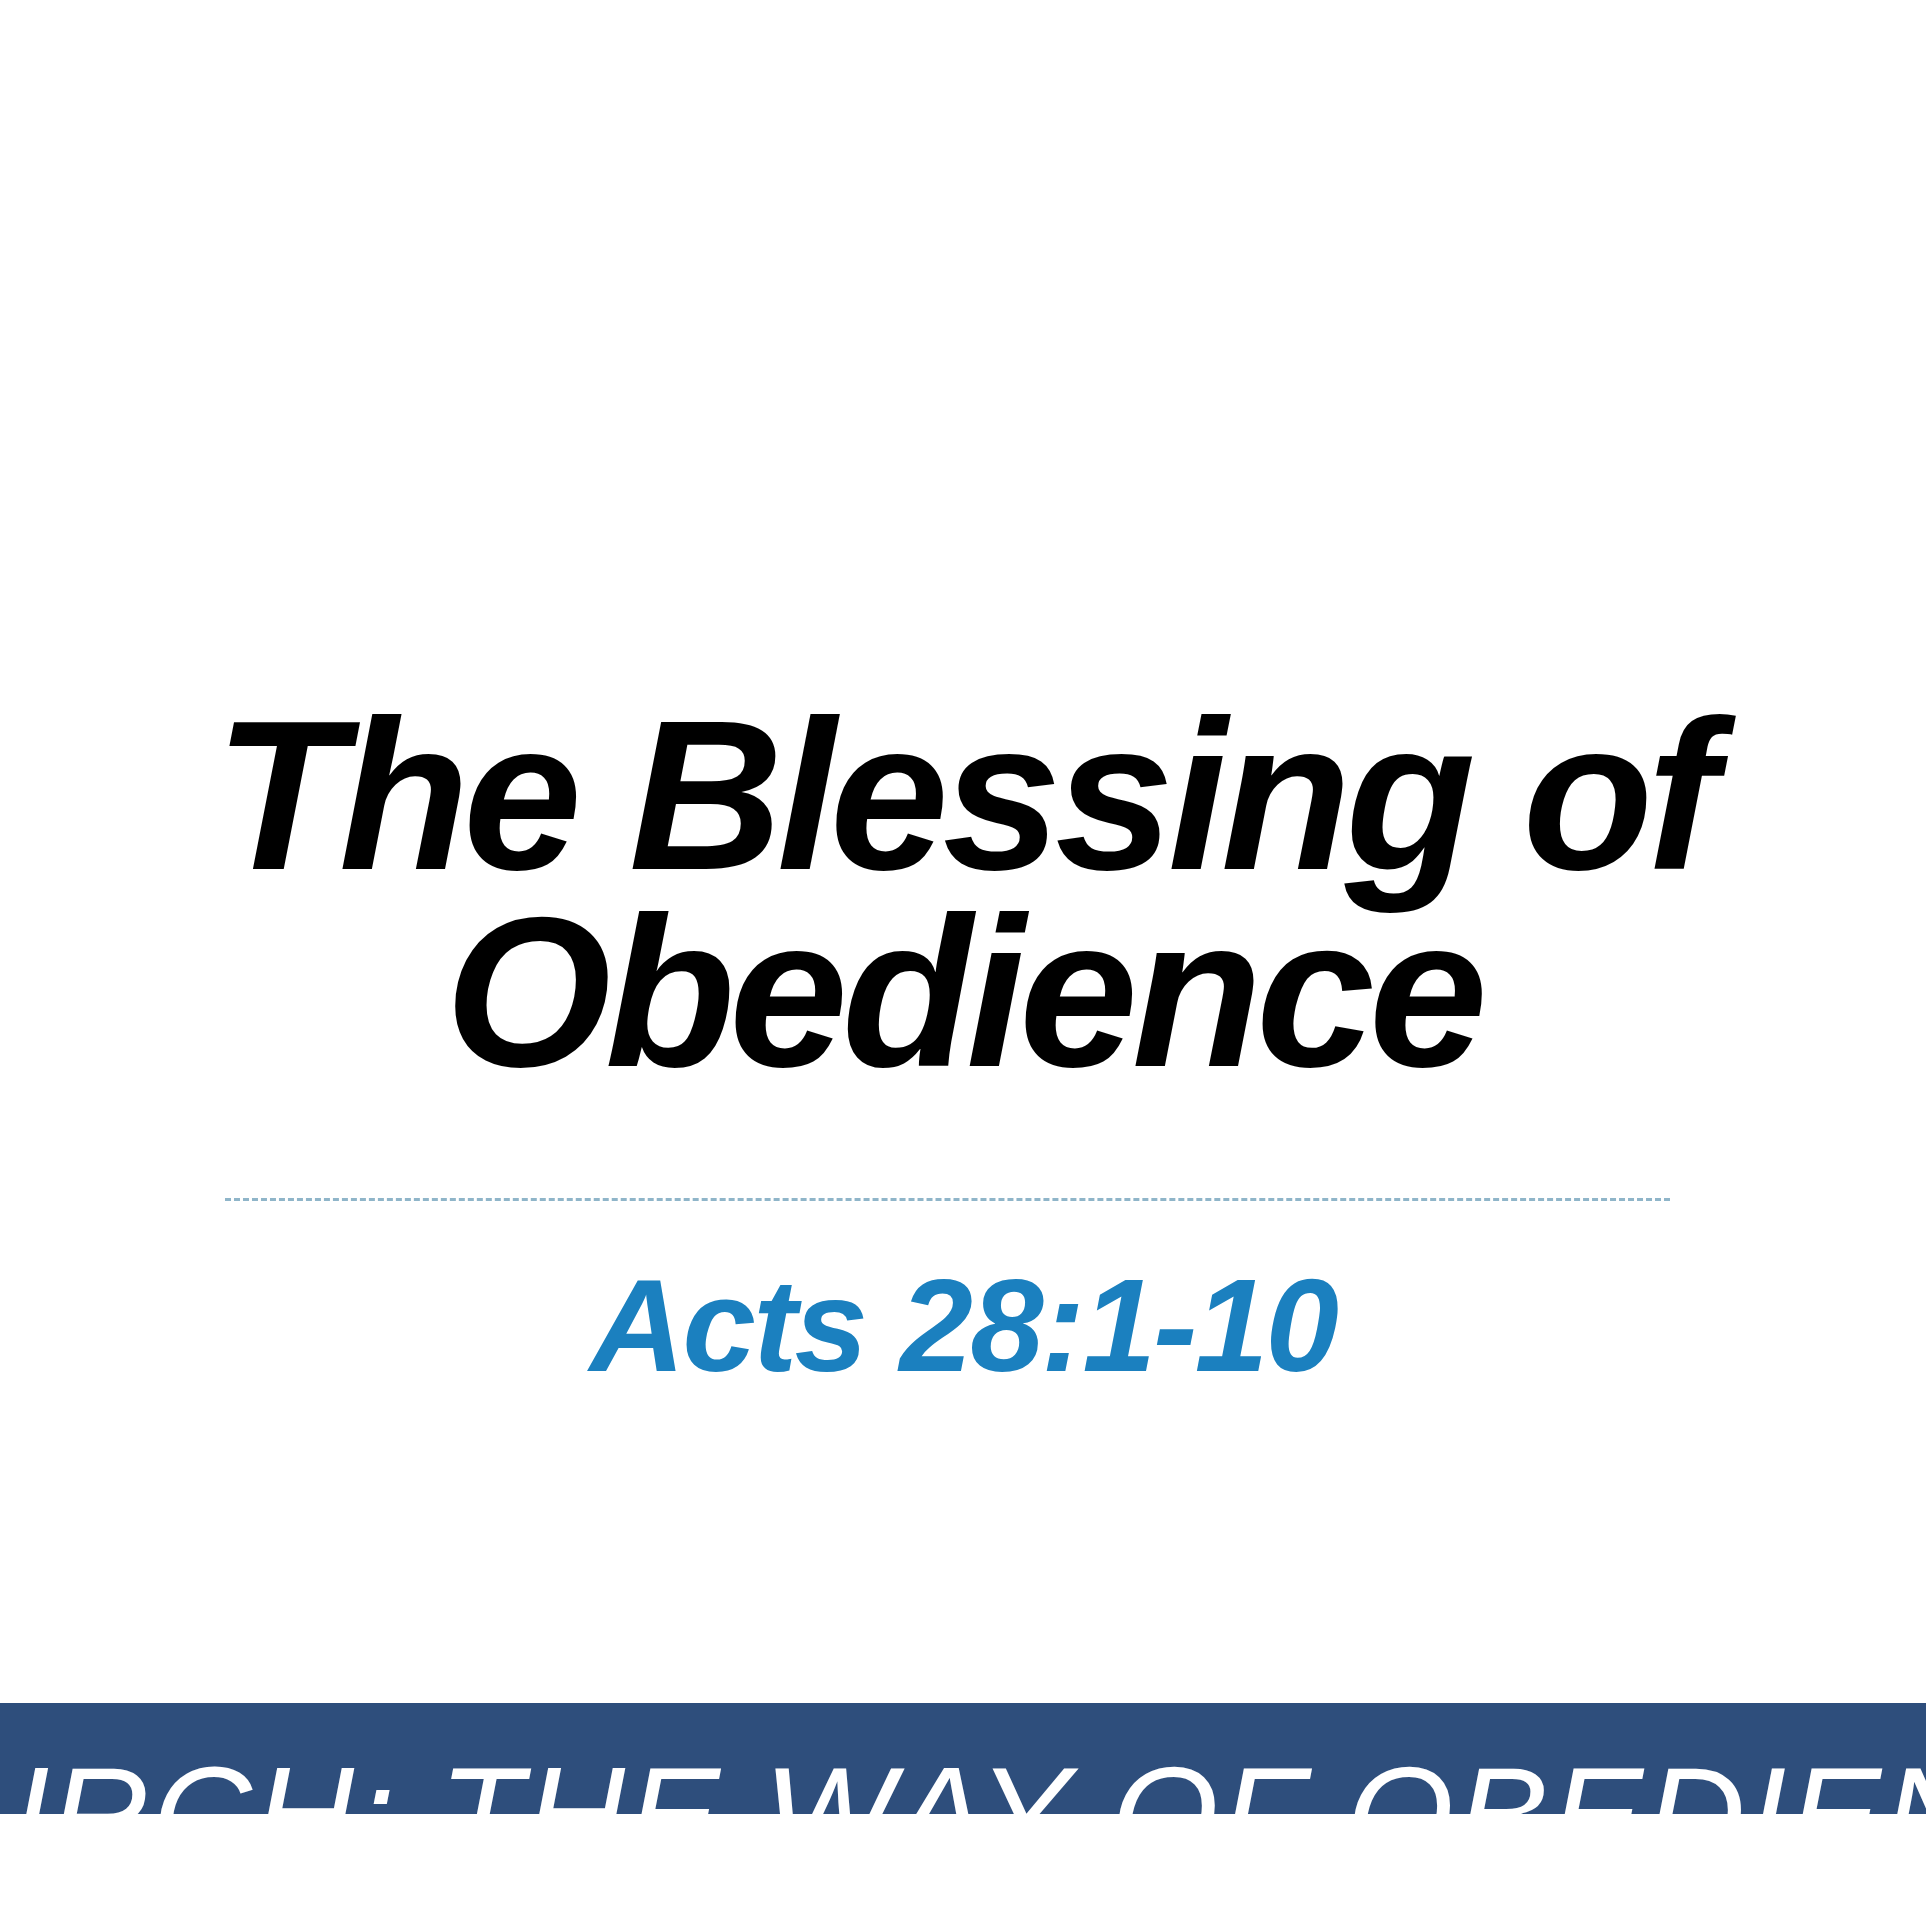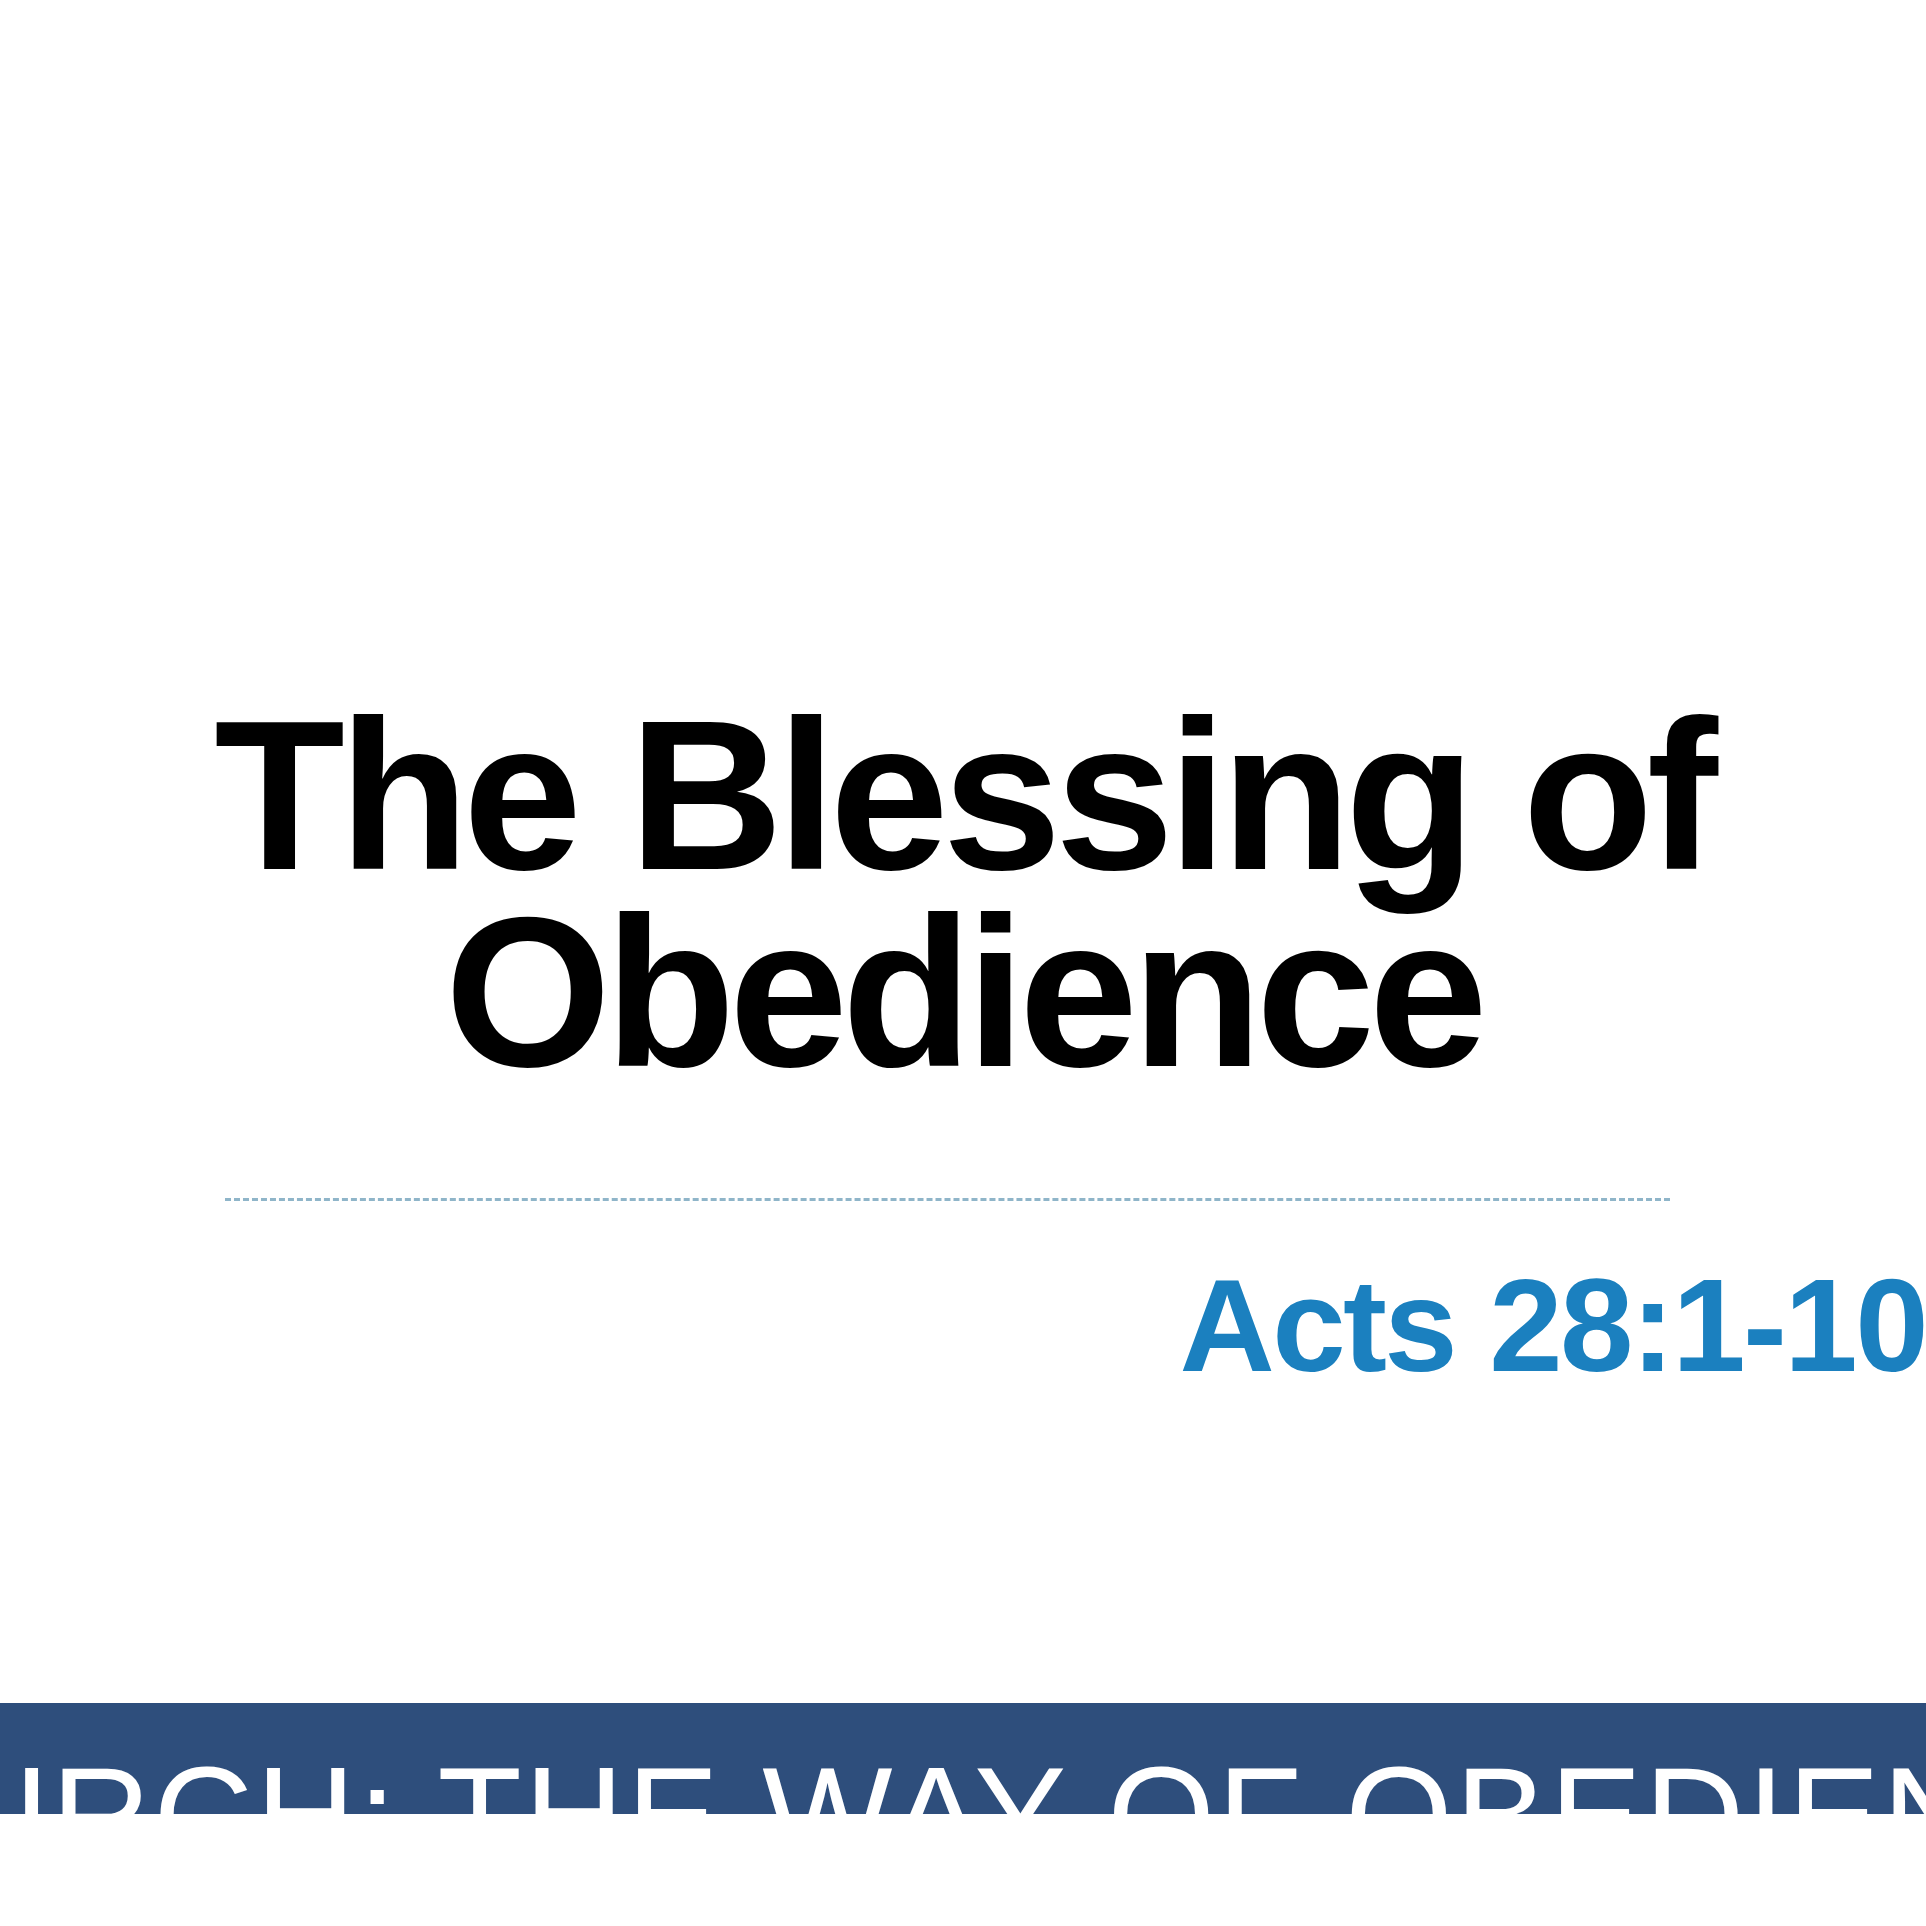--- a/index.html
+++ b/index.html
@@ -13,20 +13,21 @@
     overflow: hidden;
     font-family: "Liberation Sans", sans-serif;
   }
 
   #slide {
     position: relative;
     width: 1926px;
     height: 1814px;
     background: #ffffff;
     overflow: hidden;
+    font-style: italic;
   }
 
   
   #title-block {
     position: absolute;
     left: 0;
     top: 697px;
     width: 1926px;
     text-align: center;
   }
@@ -63,21 +64,21 @@
     height: 0;
     border-top: 3.2px dashed #8fb5c9;
   }
 
   
   #subtitle-block {
     position: absolute;
     left: 0;
     top: 1260px;
     width: 1926px;
-    text-align: right;
+    text-align: center;
   }
   #subtitle-text {
     font-family: "Liberation Sans", sans-serif;
     font-weight: 700;
     font-size: 132px;
     letter-spacing: -2.6px;
     line-height: 1.0;
     color: #1b80bf;
     white-space: nowrap;
   }

